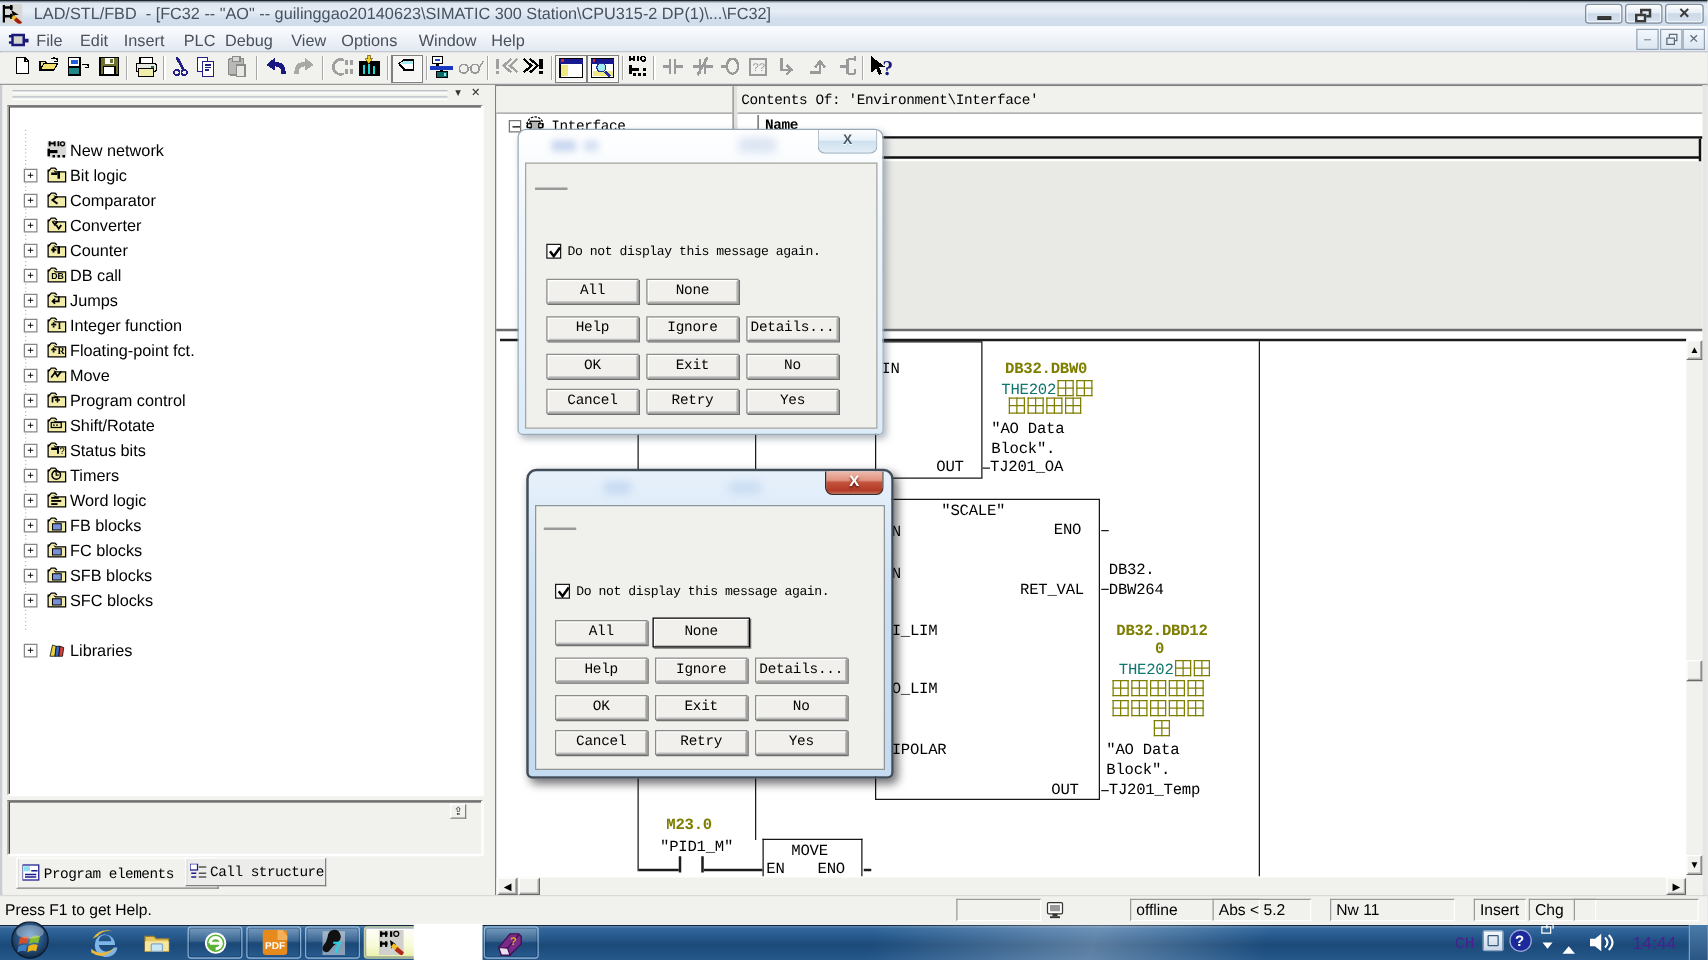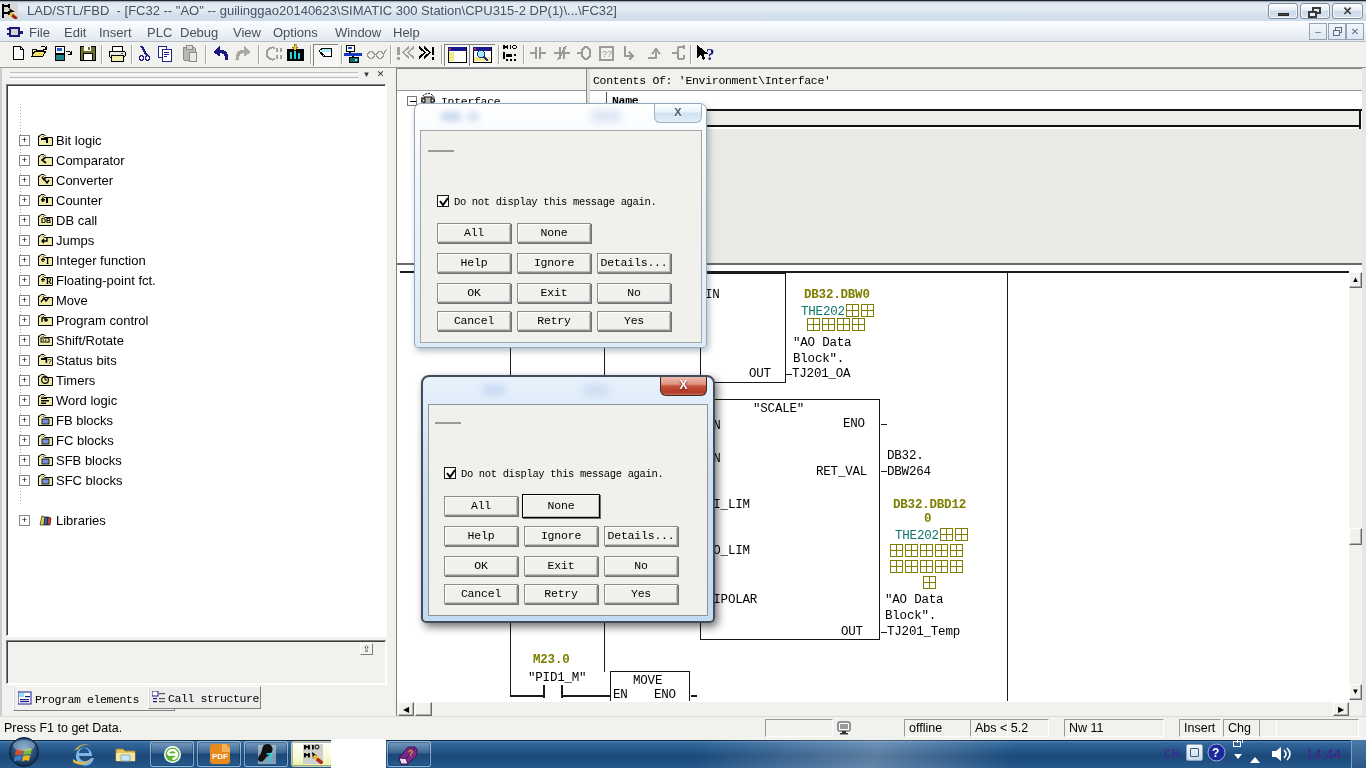--- a/index.html
+++ b/index.html
@@ -271,20 +271,36 @@
 </svg>
 
 <div class="abs" id="leftpanel">
  <div class="abs" id="grab1"></div>
     <div class="abs" id="grab2"></div>
  <div class="smbtn" style="left:358px;top:1px">▾</div>
  <div class="smbtn" style="left:372px;top:1px">✕</div>
  <div class="abs" id="treebox"></div>
  <div class="abs" id="treerows" style="left:4px;top:16px;width:380px;height:552px;overflow:hidden">
   <div class="abs" style="left:14px;top:20px;width:1px;height:400px;background-image:linear-gradient(#aaa 1px,transparent 1px);background-size:1px 3px"></div>
+  <div class="trow" style="top:26px">
+        <svg class="ticon">
+          <rect x="1" y="1" width="15" height="13" fill="#d8d8d4"></rect>
+          <rect x="2" y="2" width="5" height="1.5" fill="#000"></rect>
+          <rect x="2" y="1" width="1.5" height="4" fill="#000"></rect>
+          <rect x="6" y="1" width="1.5" height="4" fill="#000"></rect>
+          <rect x="9" y="1" width="1.5" height="4" fill="#000"></rect>
+          <circle cx="13" cy="3" r="1.6" fill="none" stroke="#000"></circle>
+          <rect x="1" y="7" width="2" height="6" fill="#000"></rect>
+          <rect x="3" y="8" width="6" height="2.5" fill="#000"></rect>
+          <rect x="5" y="12" width="2" height="2" fill="#000"></rect>
+          <rect x="9" y="12" width="2" height="2" fill="#000"></rect>
+          <rect x="13" y="12" width="2" height="2" fill="#000"></rect>
+        </svg>
+        <span>New network</span>
+      </div>
   <div class="trow" style="top:46px">
         <div class="plus">+</div>
         <svg class="ticon">
           <use href="#fold"></use>
           <rect x="4" y="6" width="5" height="2" fill="#000"></rect>
           <rect x="9" y="5" width="2" height="6" fill="#000"></rect>
         </svg>
         <span>Bit logic</span>
       </div>
   <div class="trow" style="top:66px">
@@ -606,21 +622,21 @@
  <div class="dlg-btn" style="left:181px;top:149px">Details...</div>
  <div class="dlg-btn" style="left:21px;top:179px">OK</div>
  <div class="dlg-btn" style="left:101px;top:179px">Exit</div>
  <div class="dlg-btn" style="left:181px;top:179px">No</div>
  <div class="dlg-btn" style="left:21px;top:207px">Cancel</div>
  <div class="dlg-btn" style="left:101px;top:207px">Retry</div>
  <div class="dlg-btn" style="left:181px;top:207px">Yes</div>
 </div>
 
 <div class="abs" id="statusbar"></div>
-<div class="abs" style="left:4px;top:721px;font-size:12.5px;color:#000">Press F1 to get Data.</div>
+<div class="abs" style="left:4px;top:721px;font-size:12.5px;color:#000">Press F1 to get Help.</div>
 <div id="statusfields" class="abs" style="left:0;top:716px;width:1366px;height:24px">
  <div class="sfield" style="left:765px;width:68px"></div>
  <svg class="abs" style="left:836px;top:5px" width="16" height="15">
       <rect x="2" y="1" width="12" height="9" rx="1" fill="#fff" stroke="#333"></rect>
       <rect x="4" y="3" width="8" height="5" fill="#9a9a9a"></rect>
       <rect x="6" y="10" width="4" height="2" fill="#333"></rect>
       <rect x="4" y="12" width="8" height="1.5" fill="#333"></rect>
     </svg>
  <div class="sfield" style="left:904px;width:104px">offline</div>
  <div class="sfield" style="left:970px;width:79px">Abs &lt; 5.2</div>

